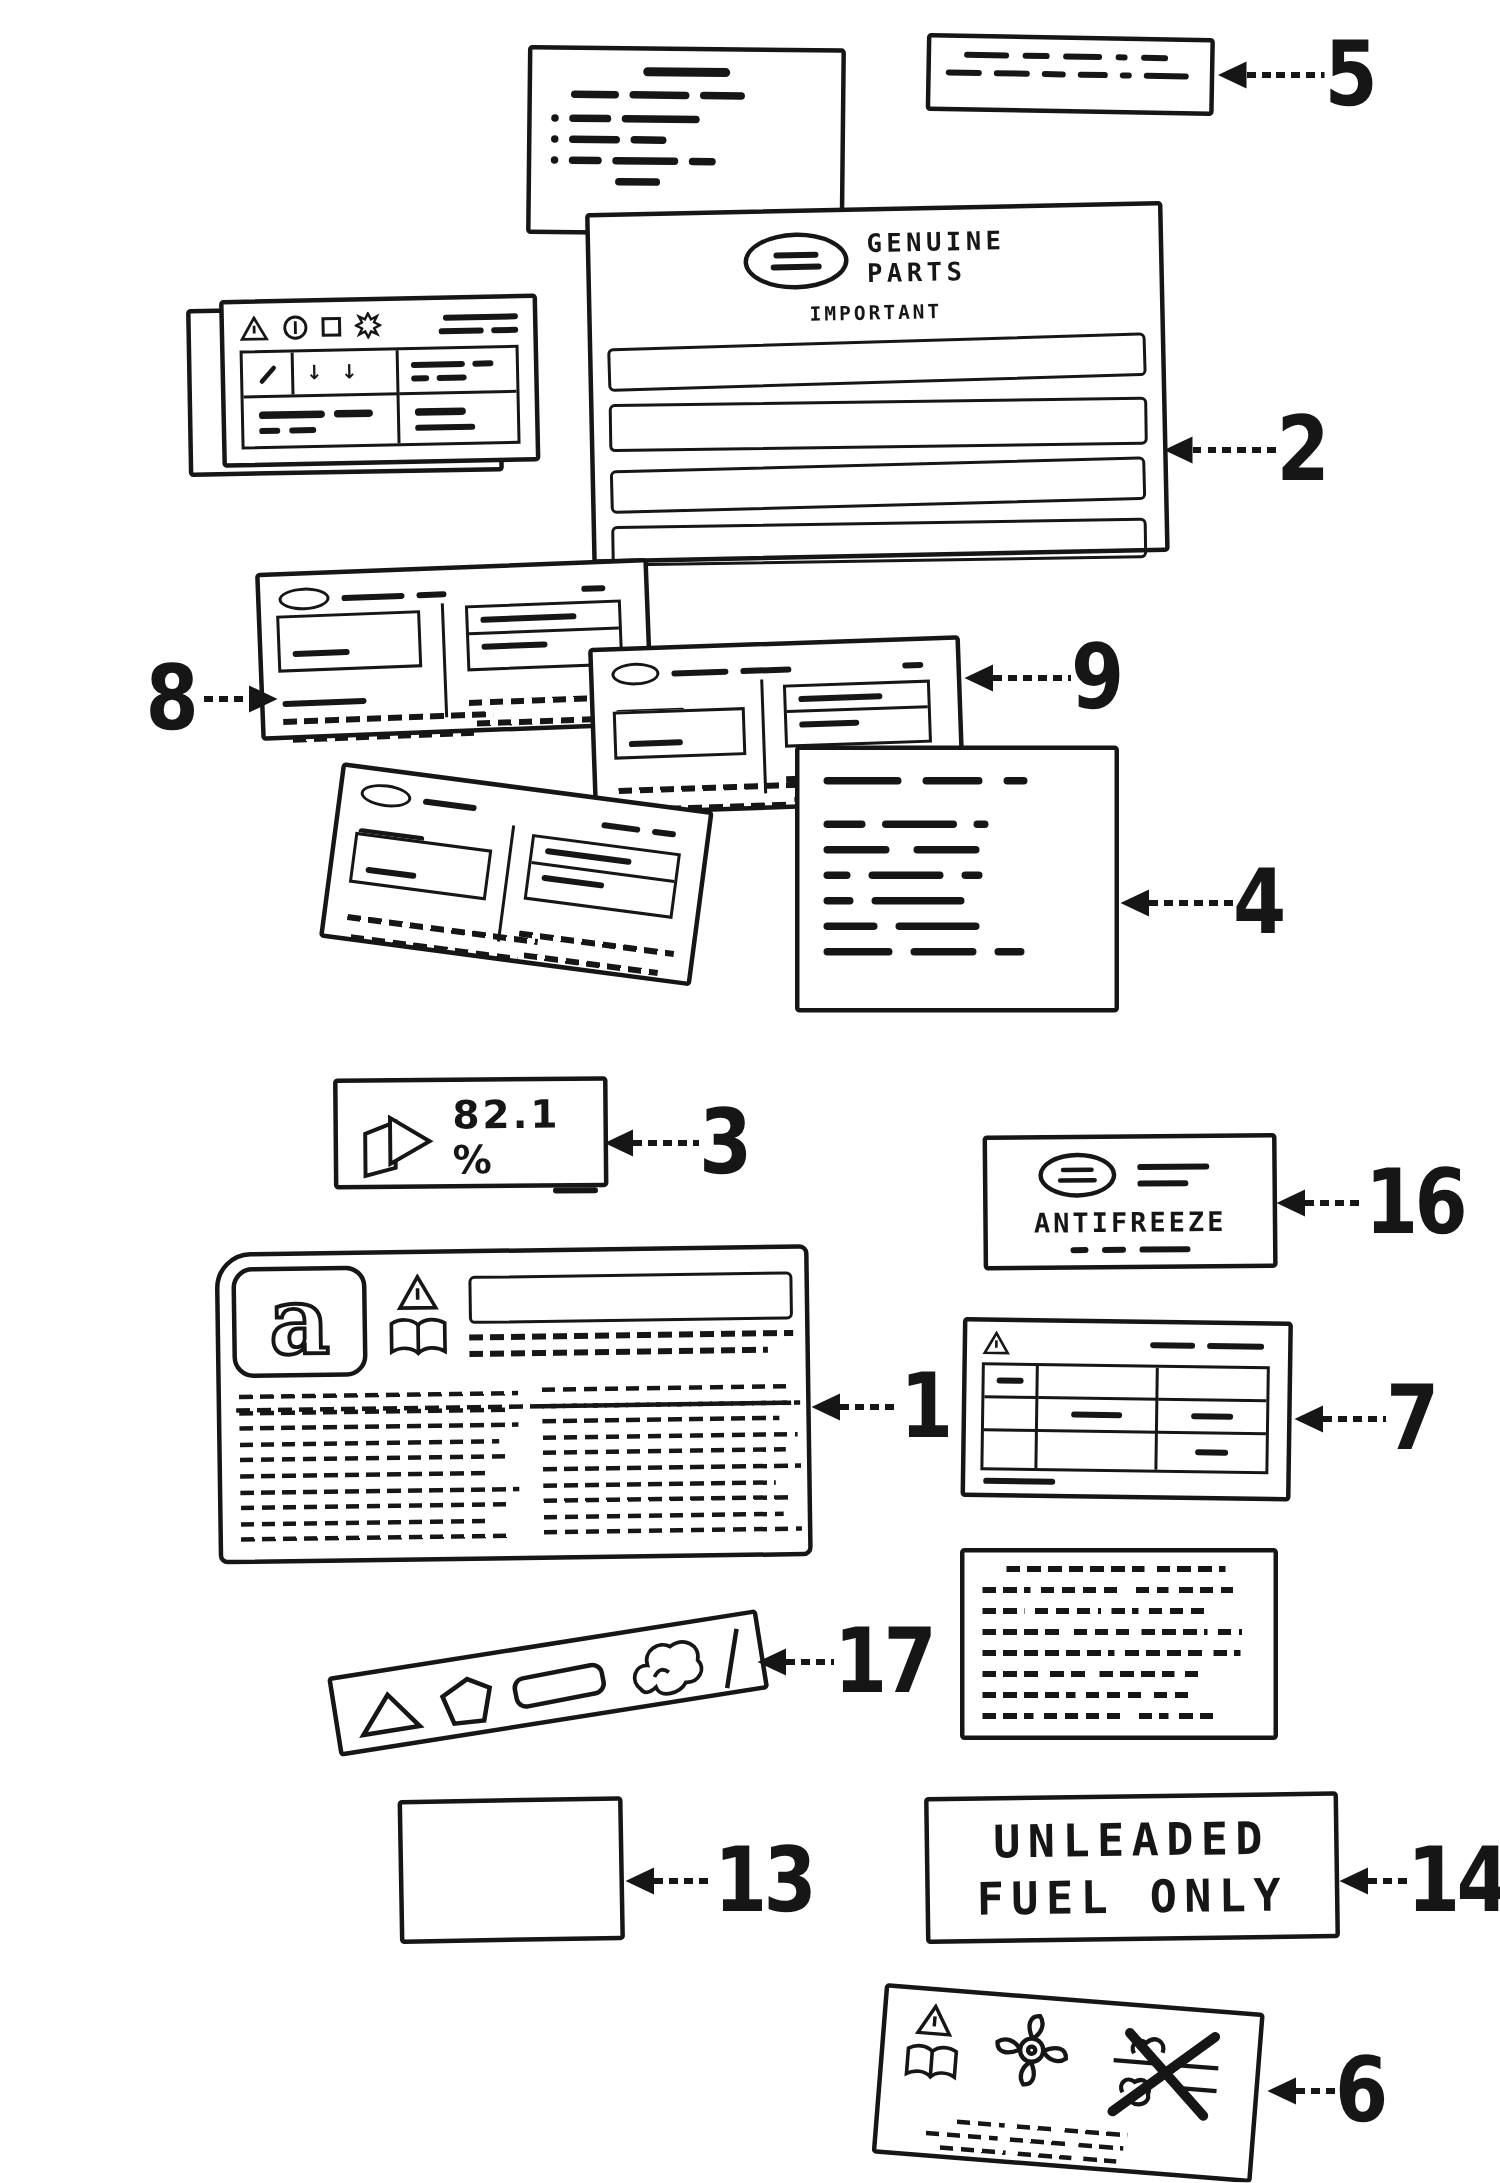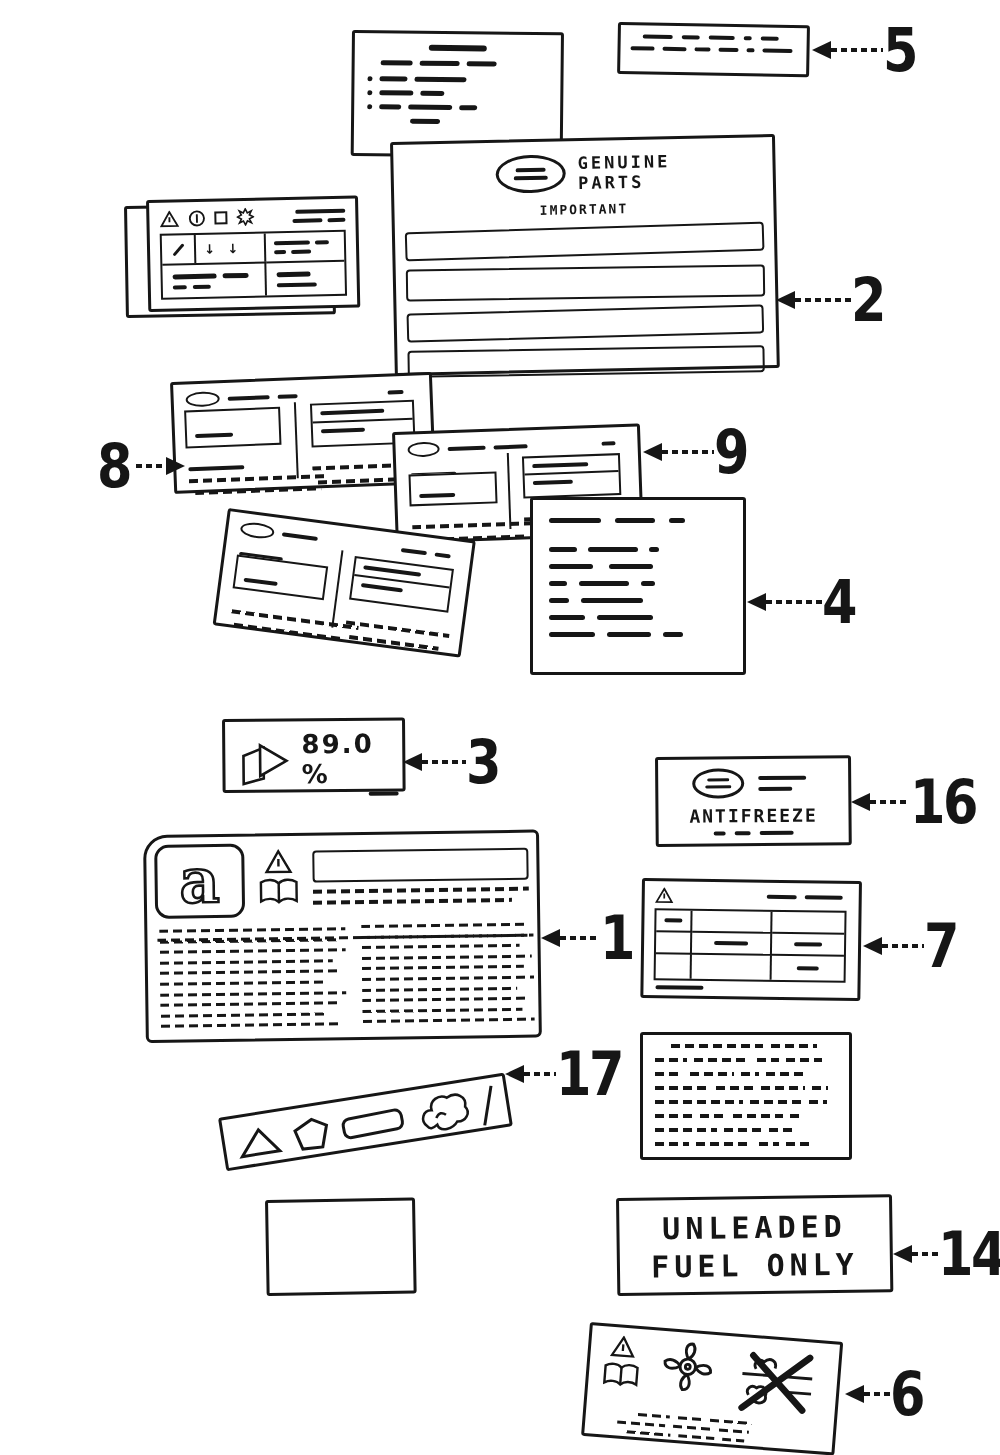--- a/index.html
+++ b/index.html
@@ -261,21 +261,21 @@
       </div>
   </div>
 
   <div class="lbl" style="left:222px;top:719px;width:183px;height:74px;transform:rotate(-.5deg)">
     <div class="row" style="margin:8px 0 0 12px;gap:10px">
       <svg width="60" height="50" viewBox="0 0 62 52">
         <path d="M7 17 L30 8 L30 43 L7 49 Z" fill="none" stroke="#161616" stroke-width="3"></path>
         <path d="M26 5 L56 23 L26 40 Z" fill="#fff" stroke="#161616" stroke-width="3"></path>
       </svg>
       <span style="display:flex;flex-direction:column;align-items:flex-end">
-        <span class="handtxt" style="font-size:26px;font-family:'DejaVu Sans',sans-serif;font-weight:bold;letter-spacing:2px">89.0 %</span>
+        <span class="handtxt" style="font-size:26px;font-family:'DejaVu Sans',sans-serif;font-weight:bold;letter-spacing:2px">82.1 %</span>
         <span class="scb" style="width:30px;height:4px;margin:3px 4px 0 0"></span>
       </span>
     </div>
   </div>
 
   <div class="lbl" style="left:655px;top:757px;width:196px;height:90px;transform:rotate(-.5deg)">
     <div class="row" style="margin:9px 0 0 34px;gap:14px">
       <span class="oval" style="width:52px;height:30px">
         <span class="scb" style="width:22px;height:3px"></span>
         <span class="scb" style="width:26px;height:3px"></span>
@@ -537,25 +537,30 @@
   <div class="callout" style="left:541px;top:912px">
       <span class="hl"></span>
       <span class="shaft" style="width:40px"></span>
       <span class="cnum">1</span>
     </div>
   <div class="callout" style="left:863px;top:920px">
       <span class="hl"></span>
       <span class="shaft" style="width:42px"></span>
       <span class="cnum">7</span>
     </div>
-  <div class="callout" style="left:505px;top:1048px">
+  <div class="callout" style="left:505px;top:1082px">
       <span class="hl"></span>
       <span class="shaft" style="width:32px"></span>
       <span class="cnum">17</span>
     </div>
+  <div class="callout" style="left:417px;top:1228px">
+      <span class="hl"></span>
+      <span class="shaft" style="width:40px"></span>
+      <span class="cnum">13</span>
+    </div>
   <div class="callout" style="left:893px;top:1228px">
       <span class="hl"></span>
       <span class="shaft" style="width:26px"></span>
       <span class="cnum">14</span>
     </div>
   <div class="callout" style="left:845px;top:1368px">
       <span class="hl"></span>
       <span class="shaft" style="width:26px"></span>
       <span class="cnum">6</span>
     </div>

